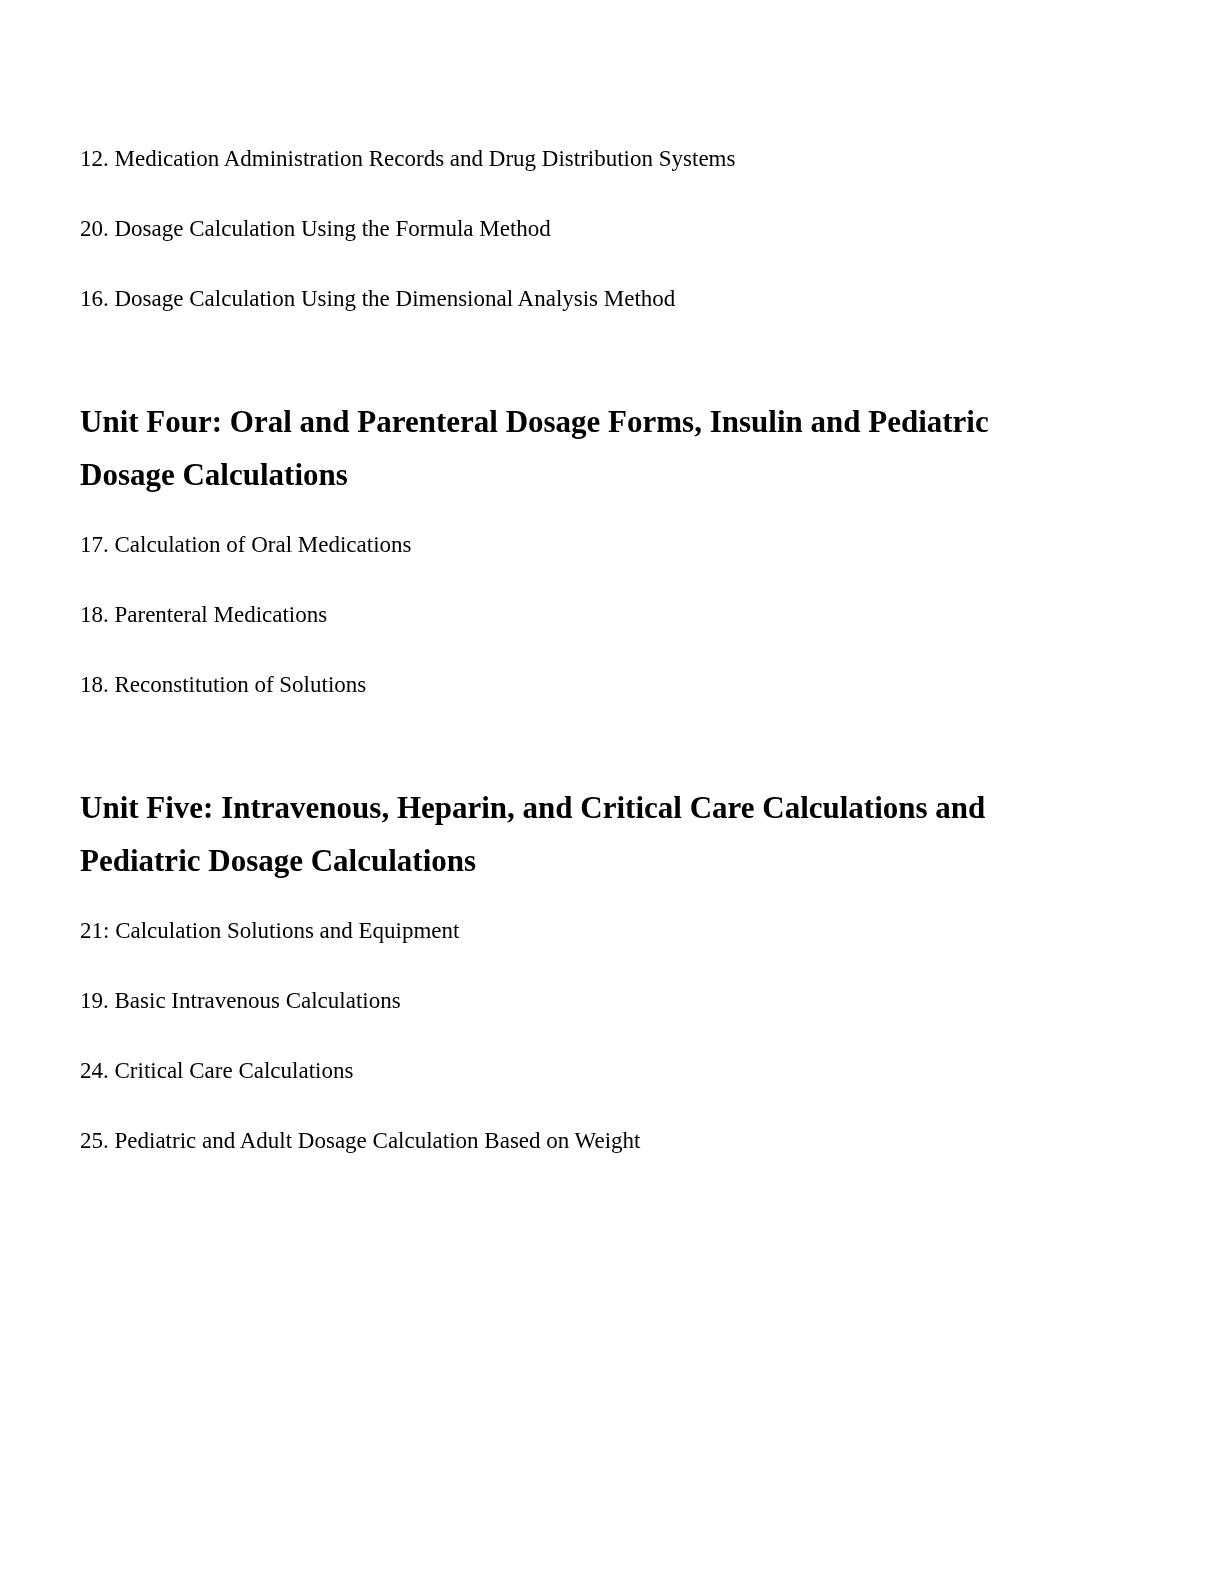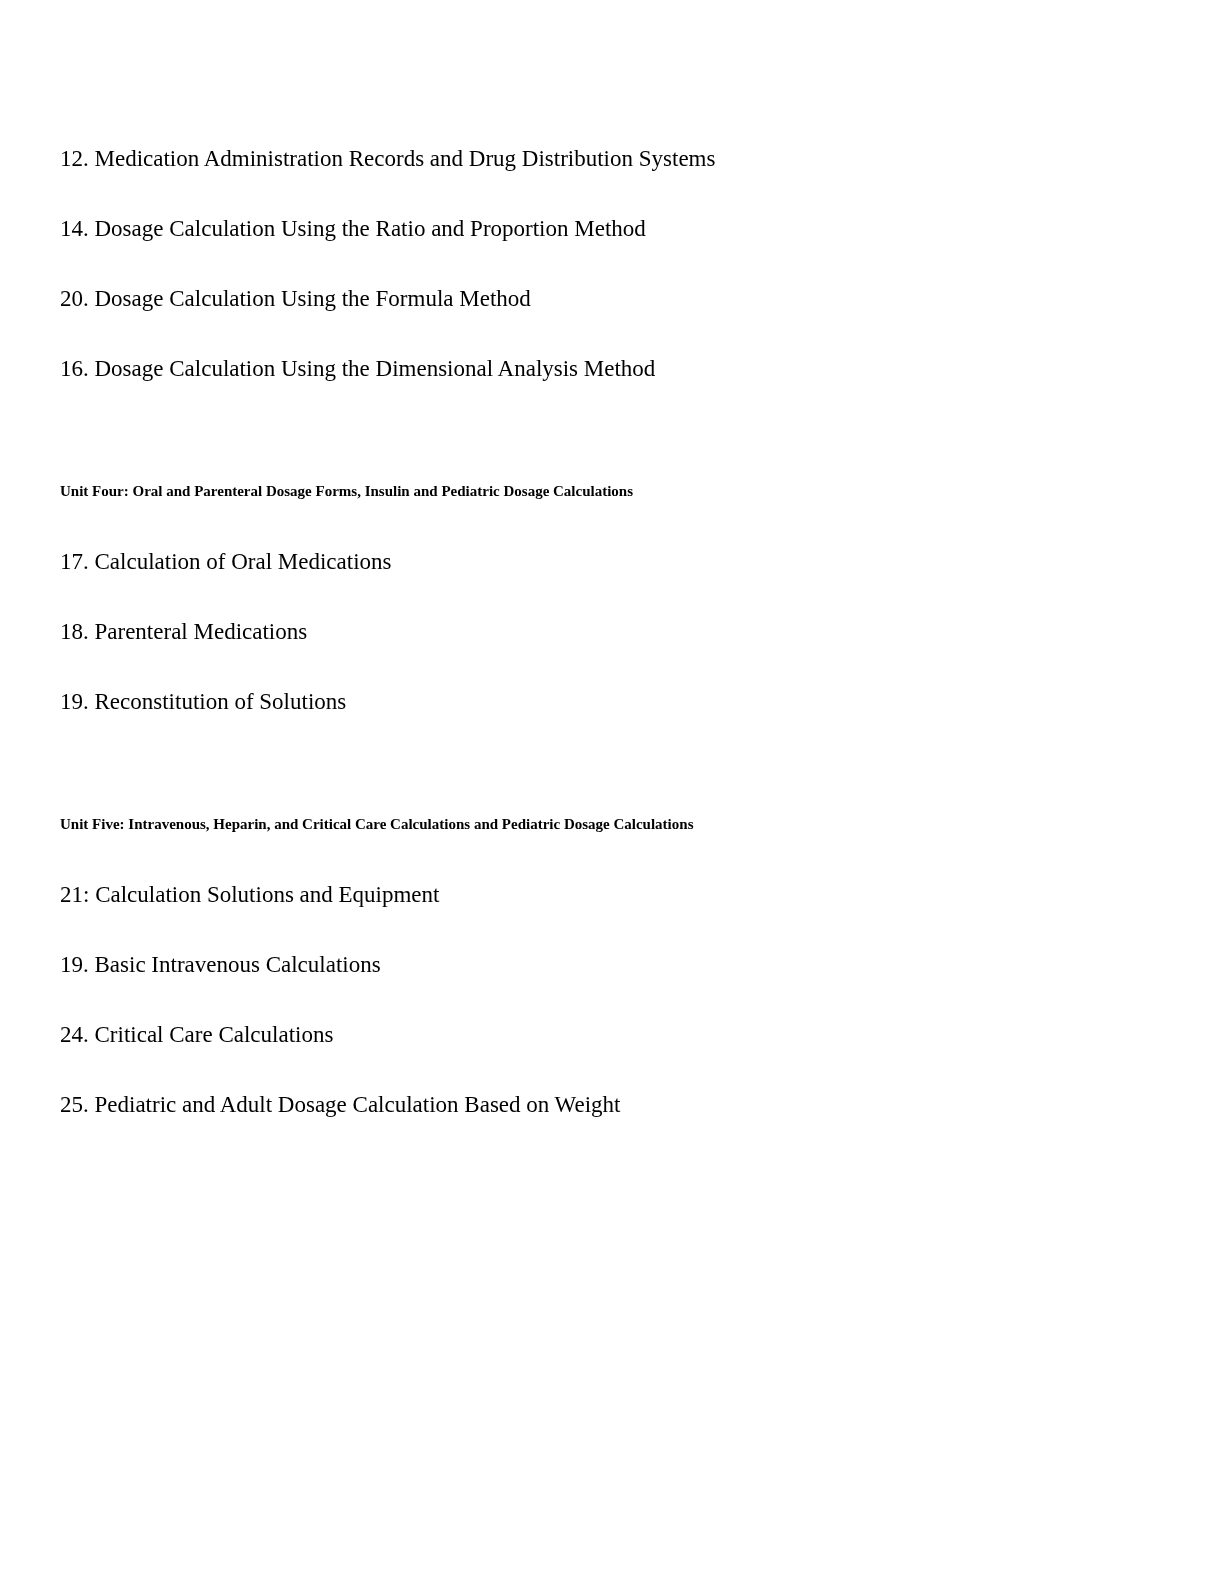--- a/index.html
+++ b/index.html
@@ -11,54 +11,53 @@
     width: 1224px;
     height: 1584px;
     font-family: "Liberation Serif", "DejaVu Serif", serif;
     color: #000000;
     overflow: hidden;
   }
   .page {
     box-sizing: border-box;
     width: 1224px;
     height: 1276px;
-    padding: 132px 140px 60px 60px;
+    padding: 132px 140px 60px 80px;
   }
   .content {
     max-width: 935px;
   }
   .toc-line {
     font-size: 23px;
     line-height: 53px;
     margin: 0 0 17px 0;
     font-weight: normal;
   }
   .unit-heading {
-    font-size: 15px;
+    font-size: 31px;
     line-height: 53px;
     margin: 70px 0 17px 0;
     font-weight: bold;
   }
 </style>
 </head>
 <body>
 
 <div class="page">
   <div class="content">
 
     <p class="toc-line">12. Medication Administration Records and Drug Distribution Systems</p>
-    <p class="toc-line">14. Dosage Calculation Using the Ratio and Proportion Method</p>
     <p class="toc-line">20. Dosage Calculation Using the Formula Method</p>
     <p class="toc-line">16. Dosage Calculation Using the Dimensional Analysis Method</p>
 
     <p class="unit-heading">Unit Four: Oral and Parenteral Dosage Forms, Insulin and Pediatric Dosage Calculations</p>
 
     <p class="toc-line">17. Calculation of Oral Medications</p>
     <p class="toc-line">18. Parenteral Medications</p>
-    <p class="toc-line">19. Reconstitution of Solutions</p>
+    <p class="toc-line">18. Reconstitution of Solutions</p>
 
     <p class="unit-heading">Unit Five: Intravenous, Heparin, and Critical Care Calculations and Pediatric Dosage Calculations</p>
 
     <p class="toc-line">21: Calculation Solutions and Equipment</p>
     <p class="toc-line">19. Basic Intravenous Calculations</p>
     <p class="toc-line">24. Critical Care Calculations</p>
     <p class="toc-line">25. Pediatric and Adult Dosage Calculation Based on Weight</p>
 
   </div>
 </div>

